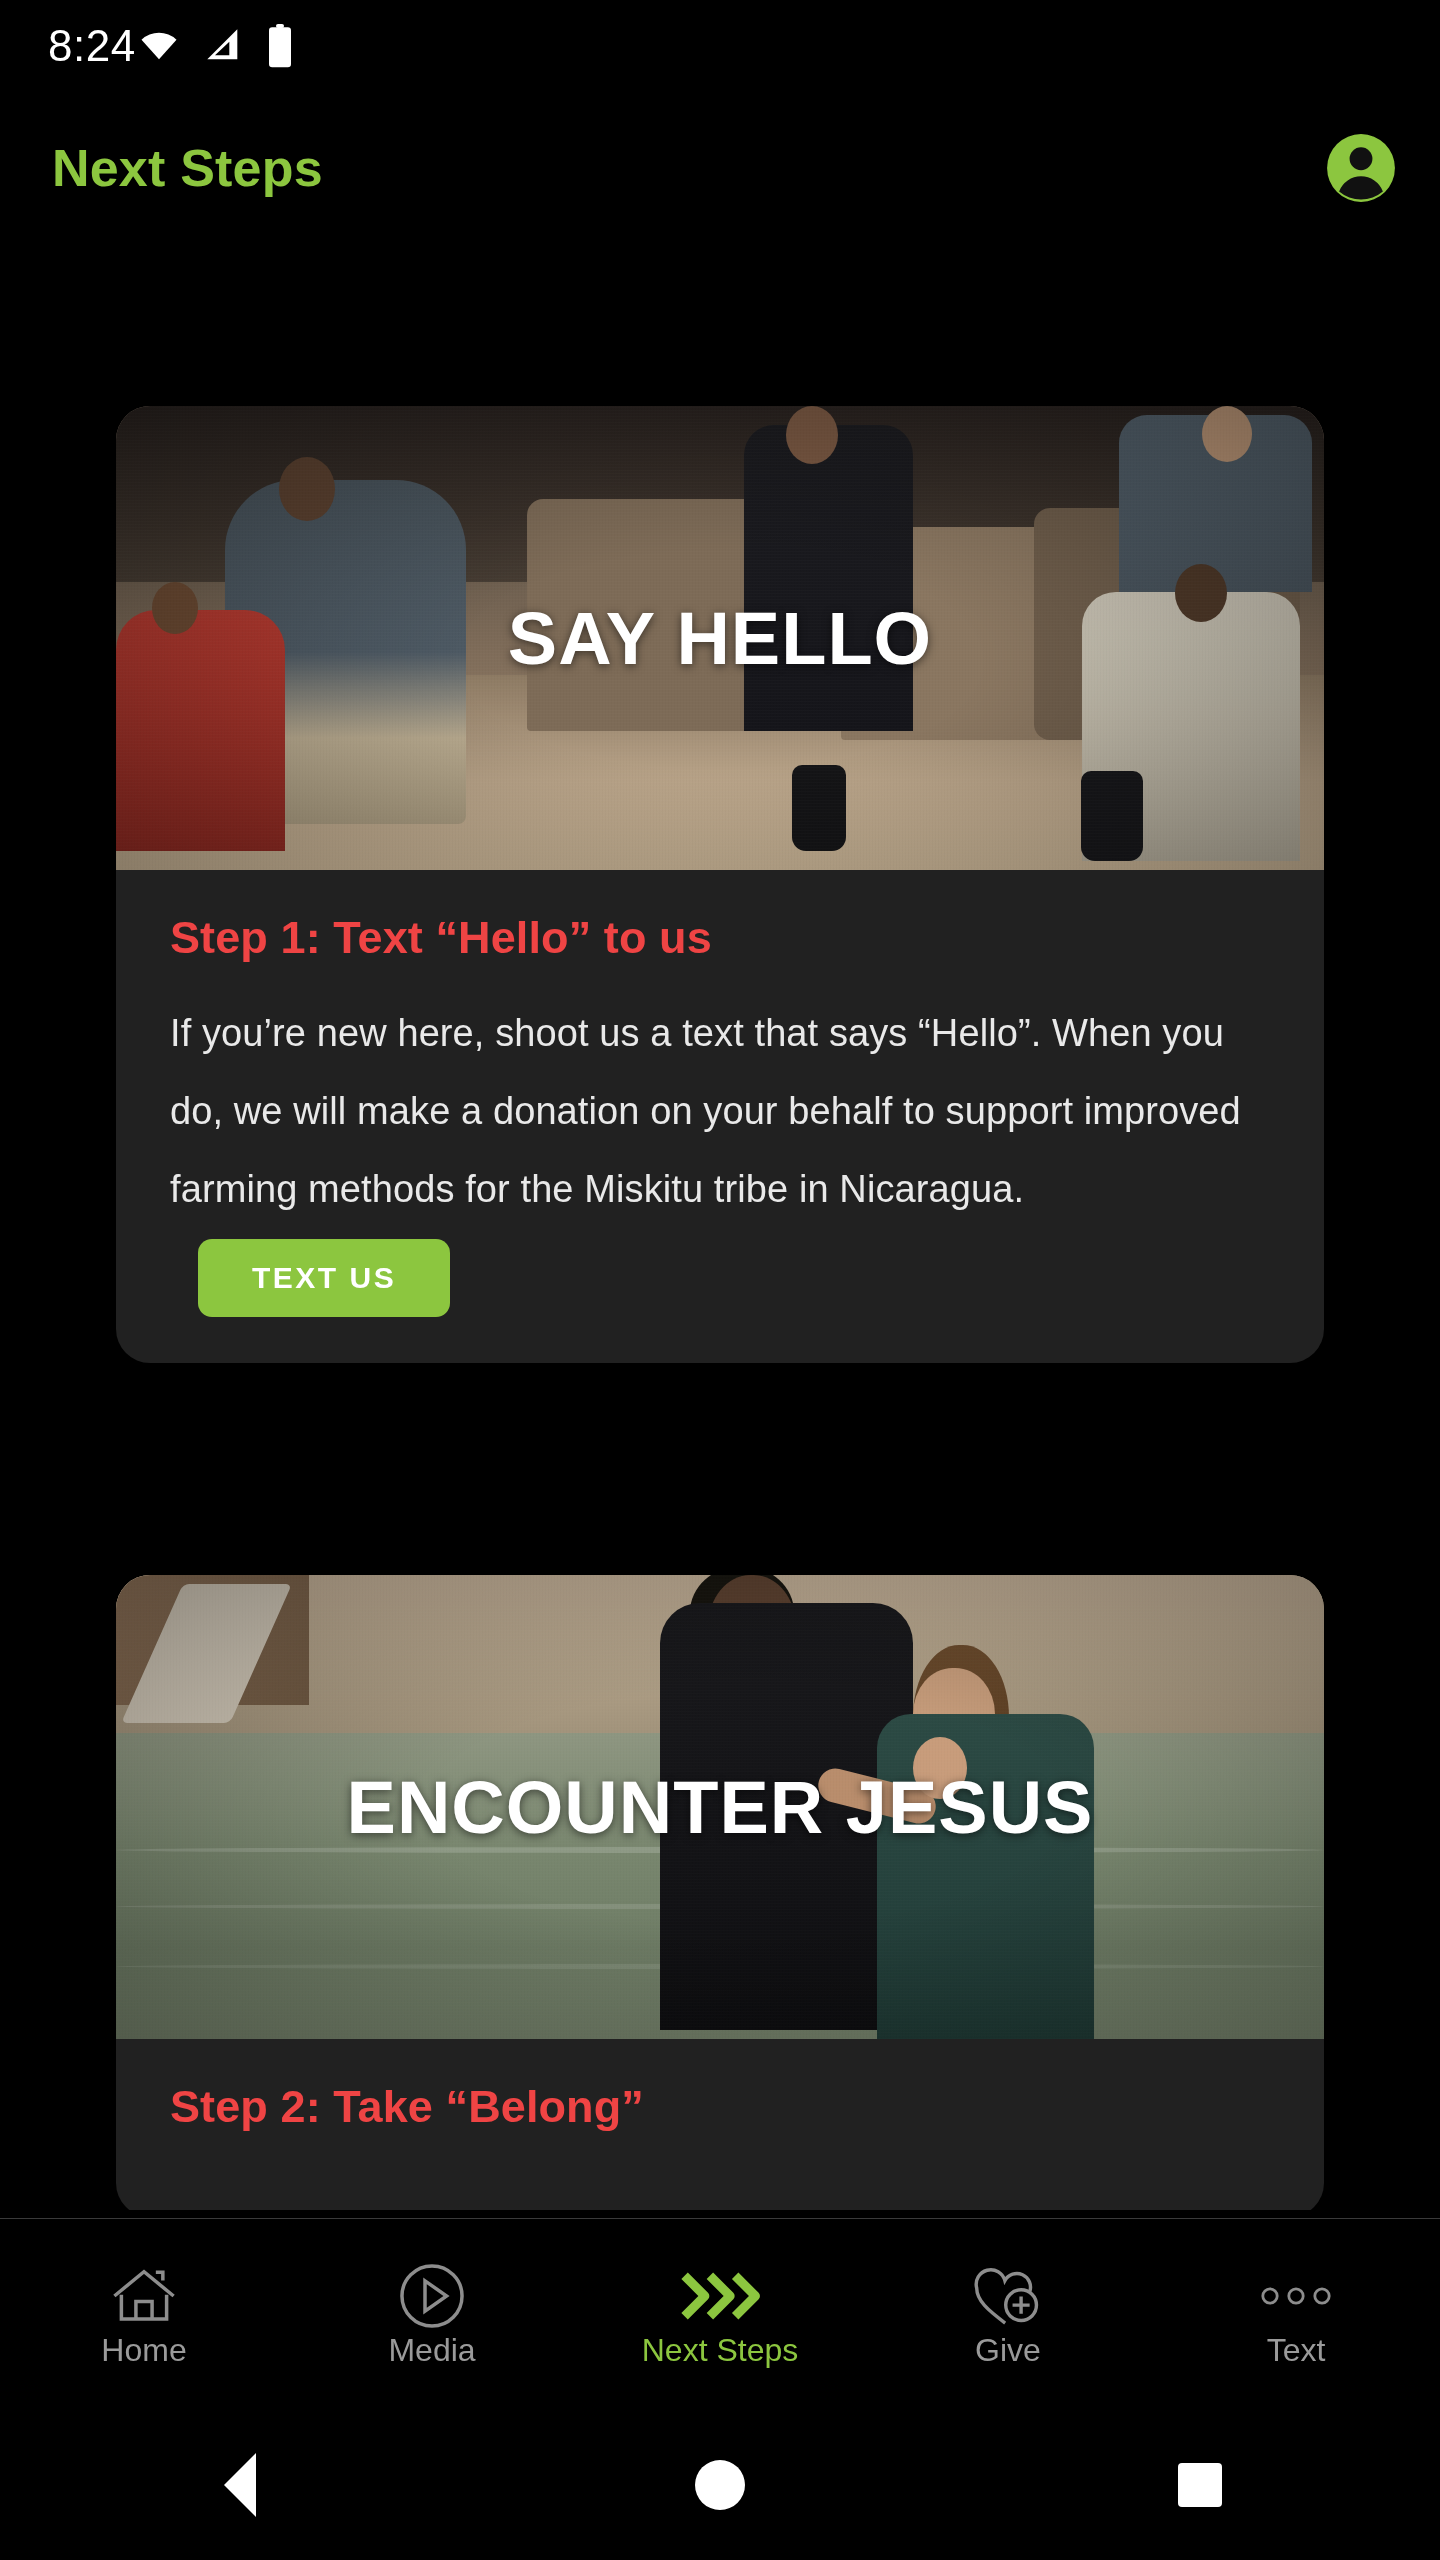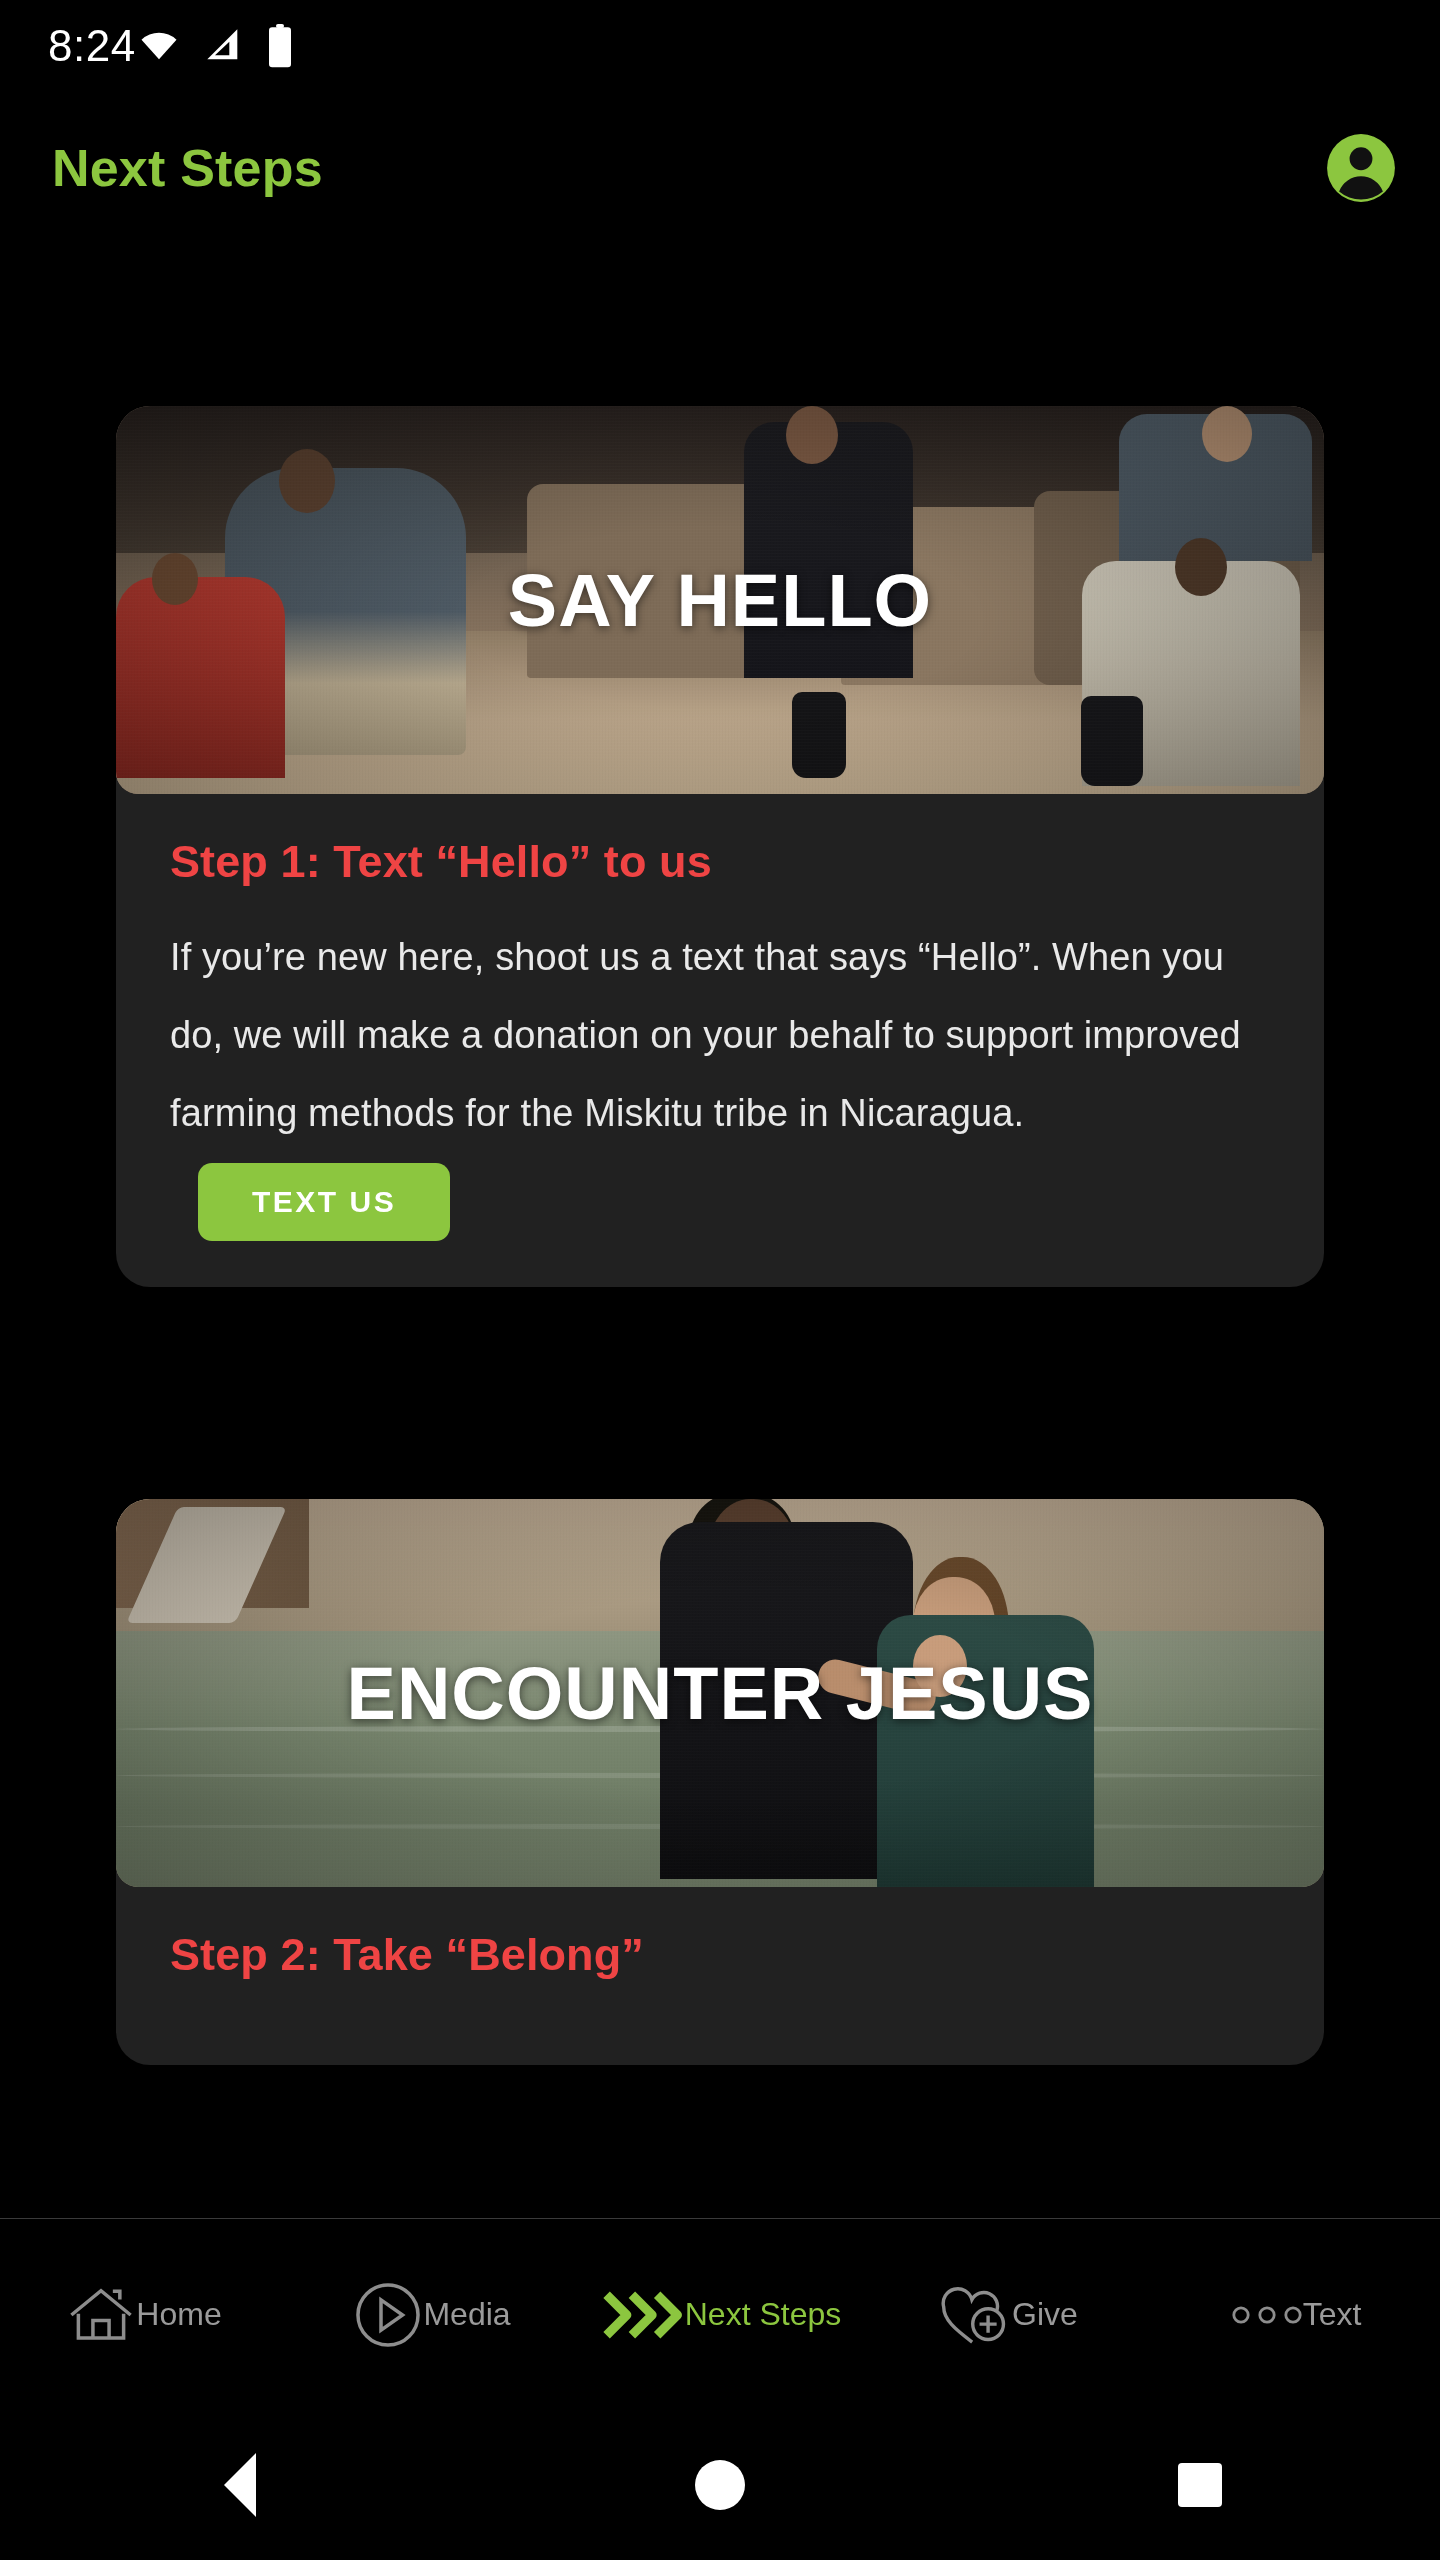--- a/index.html
+++ b/index.html
@@ -38,21 +38,21 @@
     position:relative;
     width:1208px;
     margin:0 auto;
     background:#212121;
     border-radius:34px;
     overflow:hidden;
   }
   .card.first { margin-top:162px; }
   .card.second { margin-top:212px; }
 
-  .hero { position:relative; width:100%; height:388px; overflow:hidden;border-radius:22px; }
+  .hero { position:relative; width:100%; height:464px; overflow:hidden; }
   .hero-overlay-text {
     position:absolute; left:0; right:0; top:50%;
     transform:translateY(-50%);
     text-align:center;
     color:#fff; font-size:74px; font-weight:700;
     letter-spacing:1px;
     text-shadow:0 2px 10px rgba(0,0,0,.55);
   }
 
   
@@ -161,21 +161,21 @@
     cursor:pointer;
   }
 
   
   .bottomnav {
     position:absolute; left:0; bottom:150px; width:1440px; height:192px;
     background:#000; border-top:1px solid #3a3a3a;
     display:flex; align-items:center;
   }
   .navitem {
-    flex:1; display:flex; 
+    flex:1; display:flex; flex-direction:column;
     align-items:center; justify-content:center; 
     cursor:pointer;
   }
   .navicon { height:72px; display:flex; align-items:center; justify-content:center; }
   .navlabel { font-size:32px; color:#9a9a9a; }
   .navitem.active .navlabel { color:#8cc63f; }
 
   
   .sysnav {
     position:absolute; left:0; bottom:0; width:1440px; height:150px;

